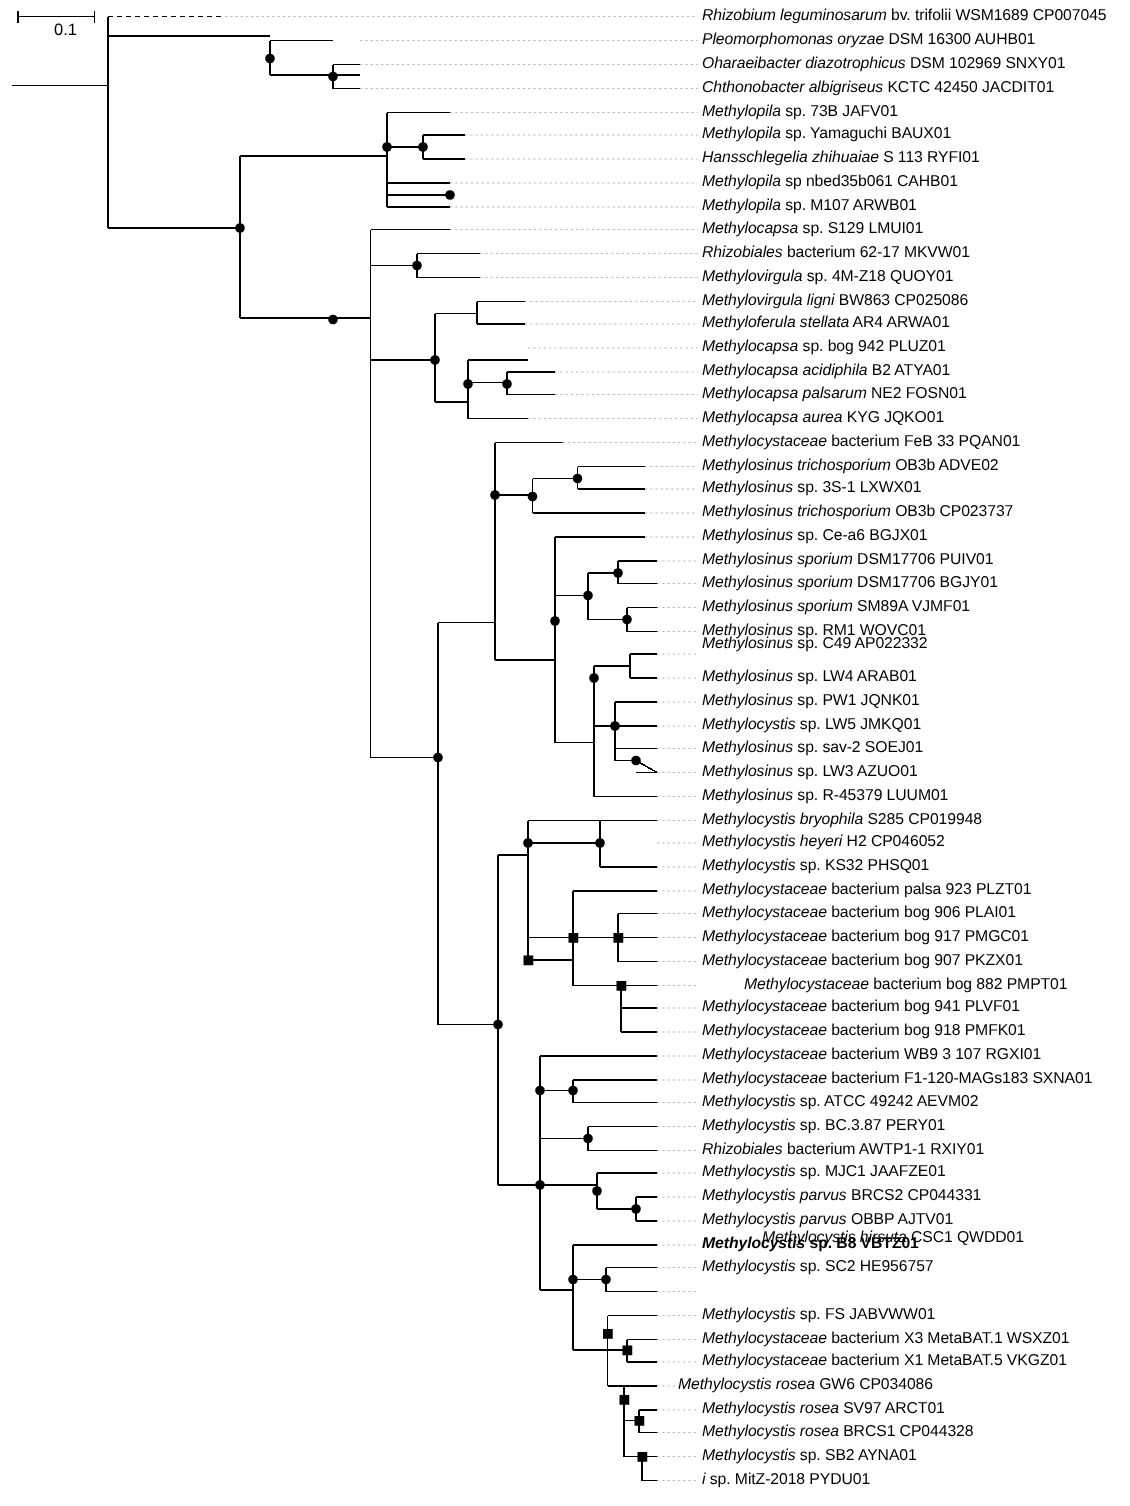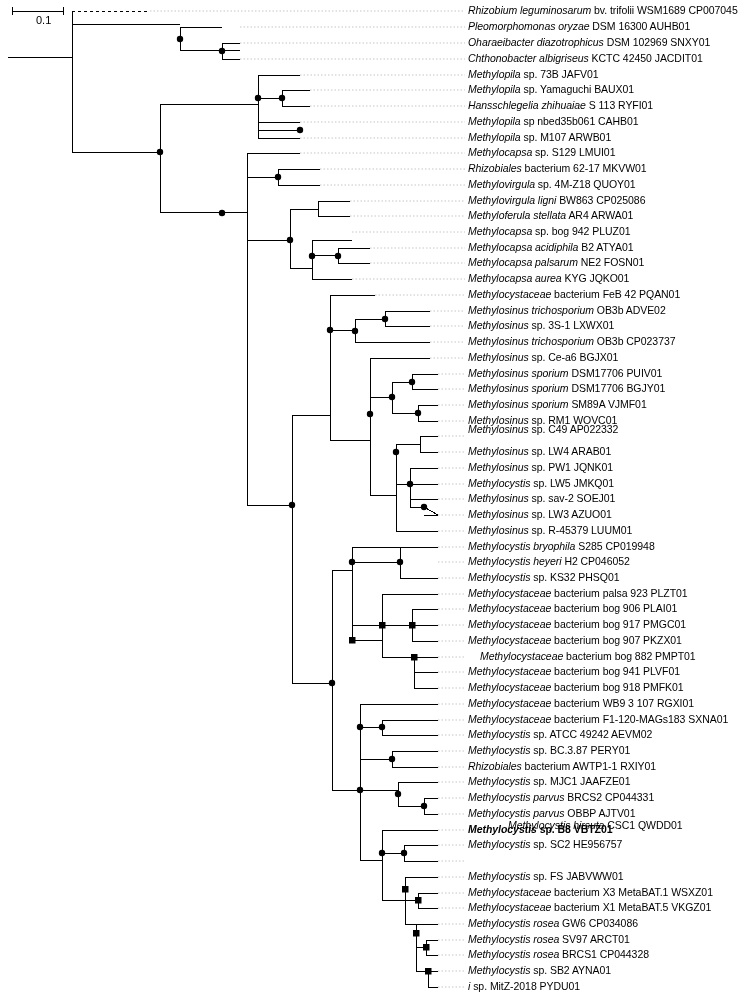--- a/index.html
+++ b/index.html
@@ -362,21 +362,21 @@
       <div class="tip-label" style="left: 468px; top: 132px;"><i>Methylopila</i><span> sp. M107 ARWB01</span></div>
       <div class="tip-label" style="left: 468px; top: 147px;"><i>Methylocapsa</i><span> sp. S129 LMUI01</span></div>
       <div class="tip-label" style="left: 468px; top: 163px;"><i>Rhizobiales</i><span> bacterium 62-17 MKVW01</span></div>
       <div class="tip-label" style="left: 468px; top: 179px;"><i>Methylovirgula</i><span> sp. 4M-Z18 QUOY01</span></div>
       <div class="tip-label" style="left: 468px; top: 195px;"><i>Methylovirgula ligni</i><span> BW863 CP025086</span></div>
       <div class="tip-label" style="left: 468px; top: 210px;"><i>Methyloferula stellata</i><span> AR4 ARWA01</span></div>
       <div class="tip-label" style="left: 468px; top: 226px;"><i>Methylocapsa</i><span> sp. bog 942 PLUZ01</span></div>
       <div class="tip-label" style="left: 468px; top: 242px;"><i>Methylocapsa acidiphila</i><span> B2 ATYA01</span></div>
       <div class="tip-label" style="left: 468px; top: 257px;"><i>Methylocapsa palsarum</i><span> NE2 FOSN01</span></div>
       <div class="tip-label" style="left: 468px; top: 273px;"><i>Methylocapsa aurea</i><span> KYG JQKO01</span></div>
-      <div class="tip-label" style="left: 468px; top: 289px;"><i>Methylocystaceae</i><span> bacterium FeB 42 PQAN01</span></div>
+      <div class="tip-label" style="left: 468px; top: 289px;"><i>Methylocystaceae</i><span> bacterium FeB 33 PQAN01</span></div>
       <div class="tip-label" style="left: 468px; top: 305px;"><i>Methylosinus trichosporium</i><span> OB3b ADVE02</span></div>
       <div class="tip-label" style="left: 468px; top: 320px;"><i>Methylosinus</i><span> sp. 3S-1 LXWX01</span></div>
       <div class="tip-label" style="left: 468px; top: 336px;"><i>Methylosinus trichosporium</i><span> OB3b CP023737</span></div>
       <div class="tip-label" style="left: 468px; top: 352px;"><i>Methylosinus</i><span> sp. Ce-a6 BGJX01</span></div>
       <div class="tip-label" style="left: 468px; top: 368px;"><i>Methylosinus sporium</i><span> DSM17706 PUIV01</span></div>
       <div class="tip-label" style="left: 468px; top: 383px;"><i>Methylosinus sporium</i><span> DSM17706 BGJY01</span></div>
       <div class="tip-label" style="left: 468px; top: 399px;"><i>Methylosinus sporium</i><span> SM89A VJMF01</span></div>
       <div class="tip-label" style="left: 468px; top: 415px;"><i>Methylosinus</i><span> sp. RM1 WOVC01</span></div>
       <div class="tip-label" style="left: 468px; top: 424px;"><i>Methylosinus</i><span> sp. C49 AP022332</span></div>
       <div class="tip-label" style="left: 468px; top: 446px;"><i>Methylosinus</i><span> sp. LW4 ARAB01</span></div>
@@ -385,36 +385,36 @@
       <div class="tip-label" style="left: 468px; top: 493px;"><i>Methylosinus</i><span> sp. sav-2 SOEJ01</span></div>
       <div class="tip-label" style="left: 468px; top: 509px;"><i>Methylosinus</i><span> sp. LW3 AZUO01</span></div>
       <div class="tip-label" style="left: 468px; top: 525px;"><i>Methylosinus</i><span> sp. R-45379 LUUM01</span></div>
       <div class="tip-label" style="left: 468px; top: 541px;"><i>Methylocystis bryophila</i><span> S285 CP019948</span></div>
       <div class="tip-label" style="left: 468px; top: 556px;"><i>Methylocystis heyeri</i><span> H2 CP046052</span></div>
       <div class="tip-label" style="left: 468px; top: 572px;"><i>Methylocystis</i><span> sp. KS32 PHSQ01</span></div>
       <div class="tip-label" style="left: 468px; top: 588px;"><i>Methylocystaceae</i><span> bacterium palsa 923 PLZT01</span></div>
       <div class="tip-label" style="left: 468px; top: 603px;"><i>Methylocystaceae</i><span> bacterium bog 906 PLAI01</span></div>
       <div class="tip-label" style="left: 468px; top: 619px;"><i>Methylocystaceae</i><span> bacterium bog 917 PMGC01</span></div>
       <div class="tip-label" style="left: 468px; top: 635px;"><i>Methylocystaceae</i><span> bacterium bog 907 PKZX01</span></div>
-      <div class="tip-label" style="left: 480px; top: 651px;"><i>Methylocystaceae</i><span> bacterium bog 882 PMPT01</span></div>
+      <div class="tip-label" style="left: 496px; top: 651px;"><i>Methylocystaceae</i><span> bacterium bog 882 PMPT01</span></div>
       <div class="tip-label" style="left: 468px; top: 666px;"><i>Methylocystaceae</i><span> bacterium bog 941 PLVF01</span></div>
       <div class="tip-label" style="left: 468px; top: 682px;"><i>Methylocystaceae</i><span> bacterium bog 918 PMFK01</span></div>
       <div class="tip-label" style="left: 468px; top: 698px;"><i>Methylocystaceae</i><span> bacterium WB9 3 107 RGXI01</span></div>
       <div class="tip-label" style="left: 468px; top: 714px;"><i>Methylocystaceae</i><span> bacterium F1-120-MAGs183 SXNA01</span></div>
       <div class="tip-label" style="left: 468px; top: 729px;"><i>Methylocystis</i><span> sp. ATCC 49242 AEVM02</span></div>
       <div class="tip-label" style="left: 468px; top: 745px;"><i>Methylocystis</i><span> sp. BC.3.87 PERY01</span></div>
       <div class="tip-label" style="left: 468px; top: 761px;"><i>Rhizobiales</i><span> bacterium AWTP1-1 RXIY01</span></div>
       <div class="tip-label" style="left: 468px; top: 776px;"><i>Methylocystis</i><span> sp. MJC1 JAAFZE01</span></div>
       <div class="tip-label" style="left: 468px; top: 792px;"><i>Methylocystis parvus</i><span> BRCS2 CP044331</span></div>
       <div class="tip-label" style="left: 468px; top: 808px;"><i>Methylocystis parvus</i><span> OBBP AJTV01</span></div>
       <div class="tip-label bold" style="left: 468px; top: 824px;"><i>Methylocystis</i><span> sp. B8 VBTZ01</span></div>
       <div class="tip-label" style="left: 468px; top: 839px;"><i>Methylocystis</i><span> sp. SC2 HE956757</span></div>
       <div class="tip-label" style="left: 468px; top: 820px; margin-left: 40px;"><i>Methylocystis hirsuta</i><span> CSC1 QWDD01</span></div>
       <div class="tip-label" style="left: 468px; top: 871px;"><i>Methylocystis</i><span> sp. FS JABVWW01</span></div>
       <div class="tip-label" style="left: 468px; top: 887px;"><i>Methylocystaceae</i><span> bacterium X3 MetaBAT.1 WSXZ01</span></div>
       <div class="tip-label" style="left: 468px; top: 902px;"><i>Methylocystaceae</i><span> bacterium X1 MetaBAT.5 VKGZ01</span></div>
-      <div class="tip-label" style="left: 468px; top: 918px; text-align: center;"><i>Methylocystis rosea</i><span> GW6 CP034086</span></div>
+      <div class="tip-label" style="left: 452px; top: 918px; text-align: center;"><i>Methylocystis rosea</i><span> GW6 CP034086</span></div>
       <div class="tip-label" style="left: 468px; top: 934px;"><i>Methylocystis rosea</i><span> SV97 ARCT01</span></div>
       <div class="tip-label" style="left: 468px; top: 949px;"><i>Methylocystis rosea</i><span> BRCS1 CP044328</span></div>
       <div class="tip-label" style="left: 468px; top: 965px;"><i>Methylocystis</i><span> sp. SB2 AYNA01</span></div>
       <div class="tip-label" style="left: 468px; top: 981px;"><i>i</i><span> sp. MitZ-2018 PYDU01</span></div>
     </div>
 </div>
 
 </body></html>

